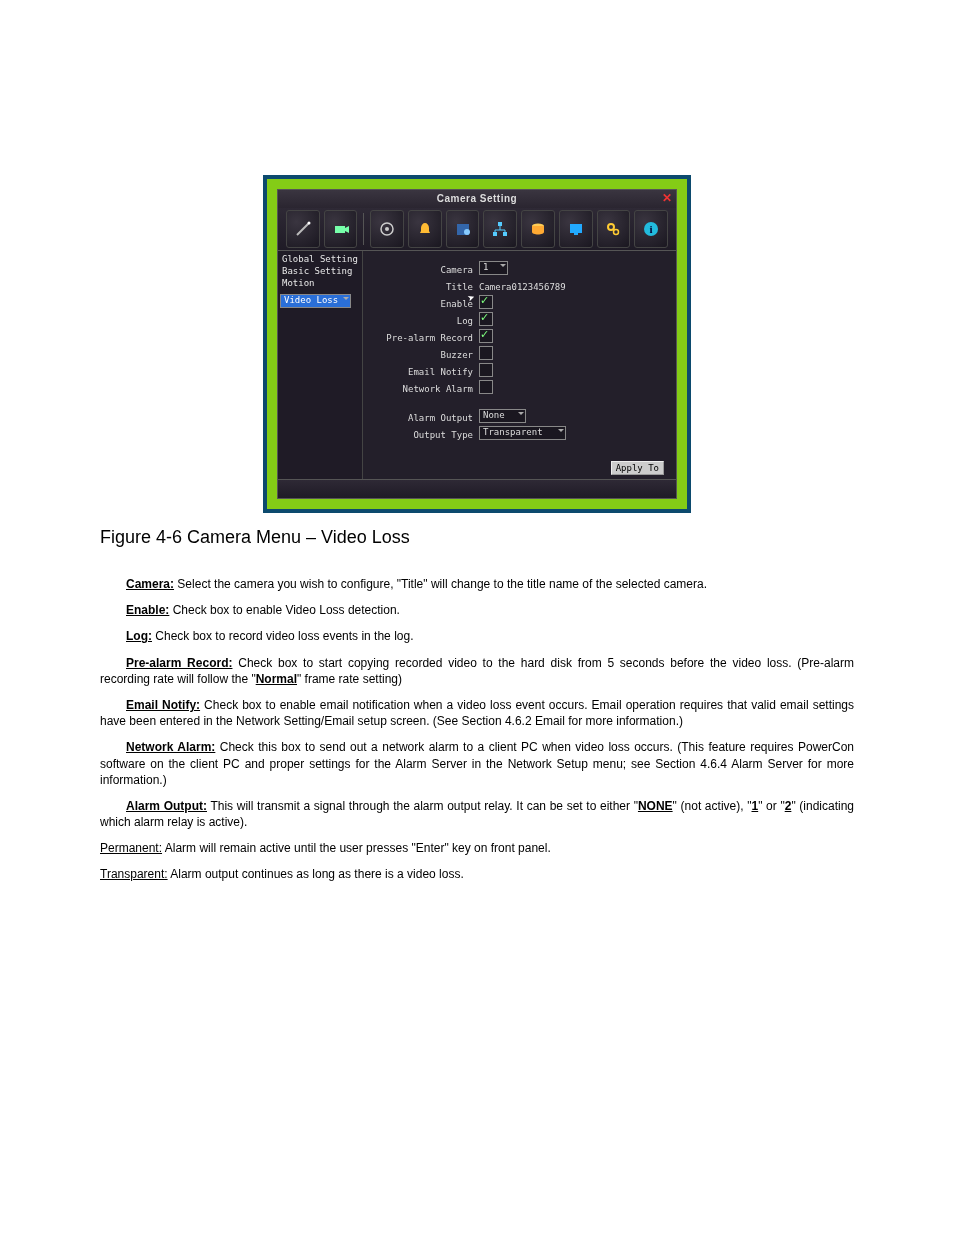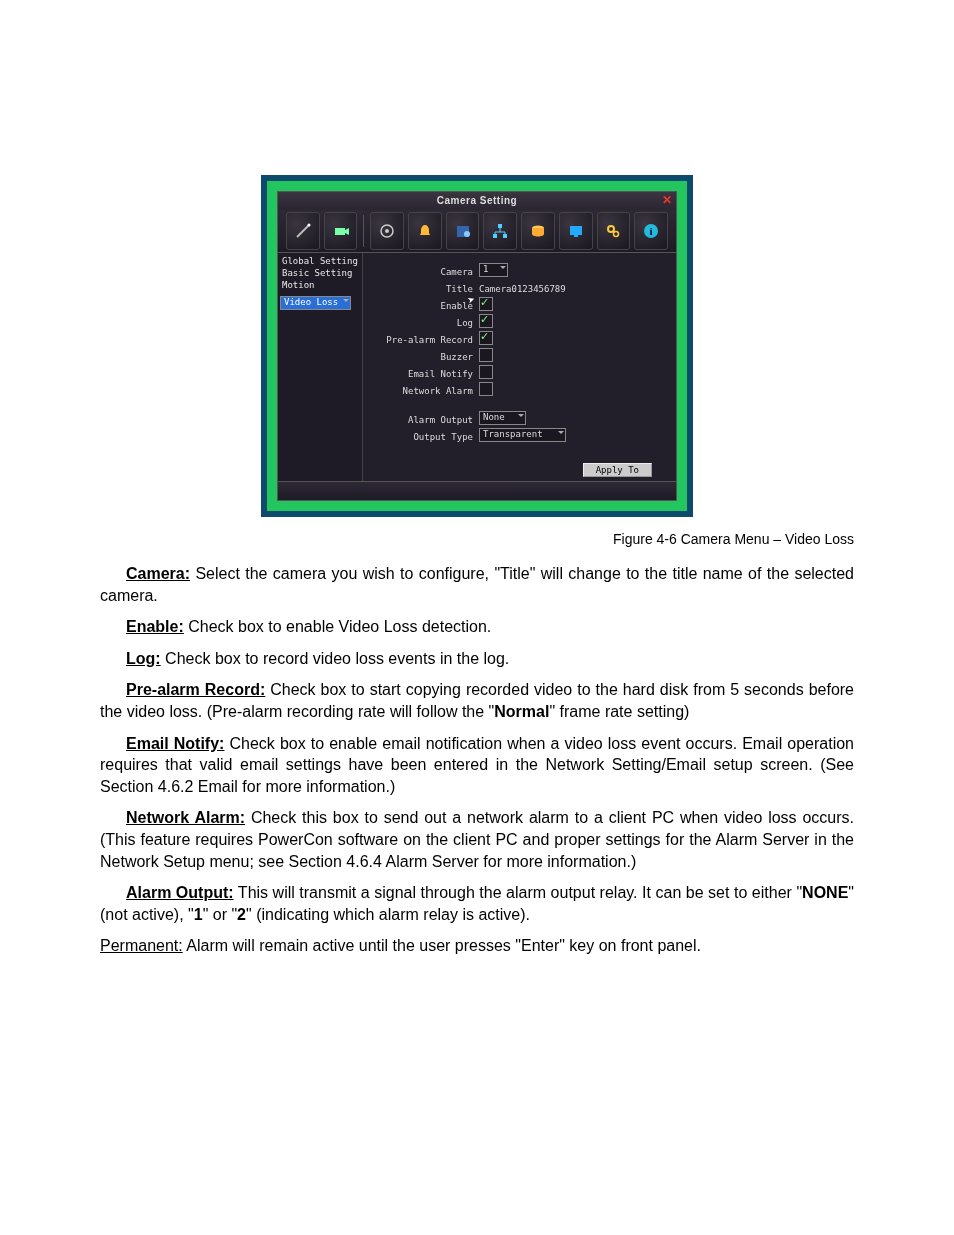--- a/index.html
+++ b/index.html
@@ -1,46 +1,46 @@
 <!DOCTYPE html>
 <html><head>
 <meta charset="utf-8">
 <style>
   html,body{margin:0;padding:0;background:#fff;font-family:Arial,Helvetica,sans-serif;color:#000;}
   .page{width:954px;height:1235px;margin:0 auto;position:relative;box-sizing:border-box;padding:0 100px;}
-  .screenshot{width:420px;height:330px;margin:175px auto 8px auto;background:#22c55e;border:6px solid #0c4a6e;position:relative;}
+  .screenshot{width:420px;height:330px;margin:175px auto 8px auto;background:#84cc16;border:4px solid #0c4a6e;position:relative;}
   .win{position:absolute;left:10px;top:10px;right:10px;bottom:10px;background:#231f2a;border:1px solid #555;}
   .titlebar{background:linear-gradient(#3a3540,#2a2530);height:18px;position:relative;}
   .titlebar .t{color:#ddd;font:bold 10px Arial;letter-spacing:.5px;text-align:center;line-height:18px;}
   .closebtn{position:absolute;right:2px;top:1px;width:14px;height:14px;color:#e33;font:bold 12px Arial;line-height:14px;text-align:center;cursor:pointer;}
   .toolbar{height:42px;background:linear-gradient(#2e2935,#1f1b26);display:flex;align-items:center;padding:0 6px;border-bottom:1px solid #555;}
   .tb-cell{width:36px;height:36px;margin:0 2px;background:radial-gradient(circle at 30% 30%,#3a3540,#1a1720);border:1px solid #444;border-radius:3px;display:flex;align-items:center;justify-content:center;}
   .tb-sep{width:1px;height:32px;background:#555;margin:0 4px;}
   .workarea{display:flex;height:240px;}
   .sidebar{width:80px;background:#1f1b26;border-right:1px solid #444;padding:2px;}
   .sb-item{font:9px monospace;color:#e8e8e8;padding:1px 2px;white-space:nowrap;}
   .sb-item.sel{background:#2a6fd8;color:#fff;}
   .form{flex:1;padding:8px 10px;font:9px monospace;color:#ddd;position:relative;}
   .row{display:flex;align-items:flex-end;height:16px;margin-bottom:1px;}
   .row .lbl{width:100px;text-align:right;padding-right:6px;}
   .cbx{width:12px;height:12px;border:1px solid #888;background:#1a1720;display:inline-block;position:relative;}
   .cbx.on::after{content:"✓";position:absolute;left:0;top:-2px;color:#7fff7f;font:11px Arial;}
   .sel{display:inline-block;border:1px solid #888;background:#1a1720;padding:0 12px 0 3px;min-width:12px;height:12px;line-height:12px;position:relative;font:9px monospace;color:#ddd;}
   .sel::after{content:"";position:absolute;right:1px;top:2px;width:0;height:0;border:3px solid transparent;border-top-color:#aaa;}
   .selwide{min-width:70px;}
   .txt{font:9px monospace;color:#ddd;}
-  .applybtn{position:absolute;right:24px;bottom:16px;background:#ccc;color:#000;font:9px monospace;padding:1px 12px;border:1px outset #eee;}
+  .applybtn{position:absolute;right:12px;bottom:16px;background:#ccc;color:#000;font:9px monospace;padding:1px 4px;border:1px outset #eee;}
   .cursor{position:absolute;left:105px;top:40px;color:#fff;font-size:12px;transform:rotate(-20deg);}
   .footerbar{position:absolute;left:0;right:0;bottom:0;height:18px;background:linear-gradient(#2e2935,#1f1b26);border-top:1px solid #555;}
 
-  .caption{text-align:right;font-size:14px;margin:14px 0 16px 0;}
-  .body{font-size:16px;line-height:1.35;text-align:justify;}
+  .caption{text-align:left;font-size:18px;margin:14px 0 28px 0;}
+  .body{font-size:12px;line-height:1.35;text-align:justify;}
   .body p{margin:0 0 10px 0;}
   .lbl-u{font-weight:bold;text-decoration:underline;}
-  .lbl-b{font-weight:bold;}
+  .lbl-b{font-weight:bold;text-decoration:underline;}
   .indent1{text-indent:26px;}
   .sub{margin-left:26px;}
 
   svg{display:block;}
 </style>
 </head>
 <body>
 
 <div class="page">
 
@@ -186,15 +186,16 @@
     <p class="indent1"><span class="lbl-u">Email Notify:</span><span> Check box to enable email notification when a video loss event occurs. Email operation requires that valid email settings have been entered in the Network Setting/Email setup screen. (See Section 4.6.2 Email for more information.)</span></p>
 
     <p class="indent1"><span class="lbl-u">Network Alarm:</span><span> Check this box to send out a network alarm to a client PC when video loss occurs. (This feature requires PowerCon software on the client PC and proper settings for the Alarm Server in the Network Setup menu; see Section 4.6.4 Alarm Server for more information.)</span></p>
 
     <p class="indent1"><span class="lbl-u">Alarm Output:</span><span> This will transmit a signal through the alarm output relay. It can be set to either "</span><span class="lbl-b">NONE</span><span>" (not active), "</span><span class="lbl-b">1</span><span>" or "</span><span class="lbl-b">2</span><span>" (indicating which alarm relay is active).</span></p>
 
 
 
     <p class="sub"><span style="text-decoration:underline">Permanent:</span><span> Alarm will remain active until the user presses "</span><span>Enter</span><span>" key on front panel.</span></p>
 
+    <p class="sub"><span style="text-decoration:underline">Transparent:</span><span> Alarm output continues as long as there is a video loss.</span></p>
   </div>
 
 </div>
 
 </body></html>

